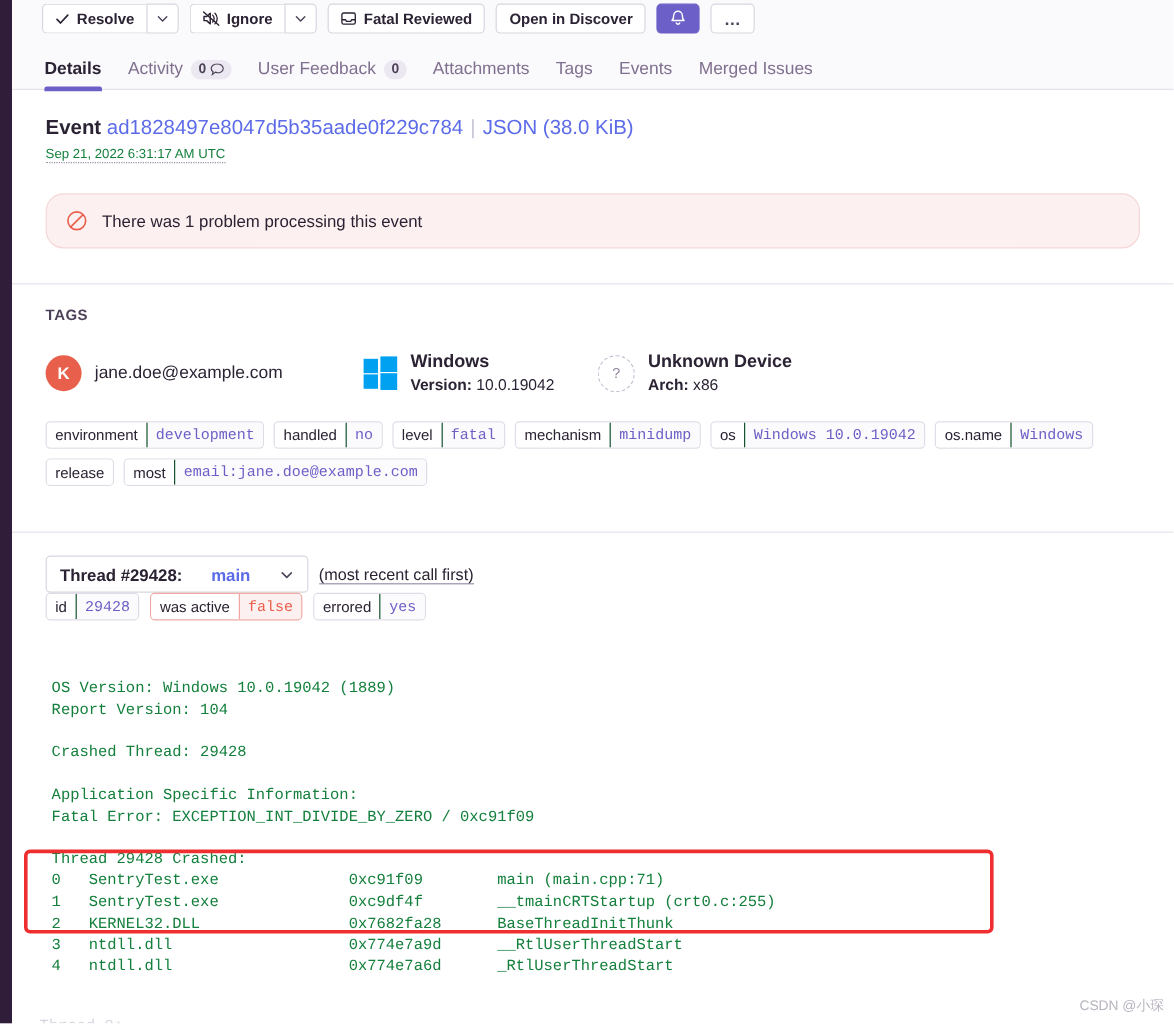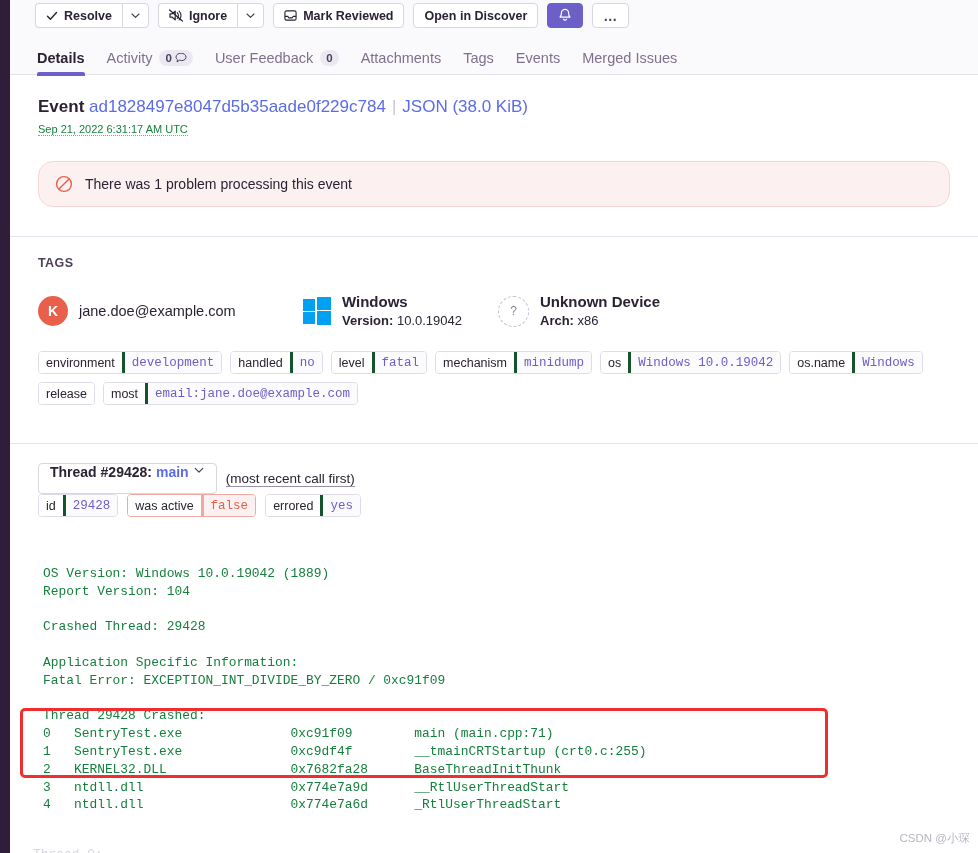--- a/index.html
+++ b/index.html
@@ -132,30 +132,30 @@
     height: 23px; overflow: hidden;
   }
   .kvpill .k {
     padding: 0 7px; display: flex; align-items: center;
     font-size: 12.5px; color: #2b2233; background: #fff;
   }
   .kvpill .v {
     padding: 0 7px; display: flex; align-items: center;
     font-size: 12.5px; color: #6c5fc7;
     font-family: "Liberation Mono", monospace;
-    border-left: 3px solid #14532d; background: #fbfafc;
+    border-left: 1px solid #14532d; background: #fbfafc;
     cursor: pointer;
   }
   .kvpill.single .k { cursor: pointer; }
 
   
   .thread-zone { position: absolute; left: 10px; top: 443px; right: 0; padding: 20px 28px 0 28px; }
   .thread-row { display: flex; align-items: center; gap: 9px; }
   .thread-select {
-    display: flex; gap: 4px;
+    display: flex; align-items: center; gap: 24px;
     border: 1px solid #d9d6e0; border-radius: 4px; background: #fff;
     height: 31px; padding: 0 11px; cursor: pointer;
   }
   .thread-select .lbl { font-size: 14px; font-weight: bold; color: #2b2233; }
   .thread-select .val { font-size: 14px; font-weight: bold; color: #5c6be8; }
   .most-recent {
     font-size: 13.5px; color: #2b2233;
     border-bottom: 1px solid #9a90a8; cursor: pointer;
   }
   .thread-pills { display: flex; gap: 9px; }
@@ -237,21 +237,21 @@
         </div>
       </div>
 
       <div class="btn">
         <span>
           <svg width="13" height="13" viewBox="0 0 14 14">
             <rect x="1" y="2" width="12" height="10" rx="1.6" fill="none" stroke="#2b2233" stroke-width="1.2"></rect>
             <path d="M1 8 h3.2 l0.9 1.5 h3.8 l0.9 -1.5 H13" fill="none" stroke="#2b2233" stroke-width="1.2" stroke-linejoin="round"></path>
           </svg>
         </span>
-        <span>Mark Reviewed</span>
+        <span>Fatal Reviewed</span>
       </div>
 
       <div class="btn">
         <span>Open in Discover</span>
       </div>
 
       <div class="btn primary-bell">
         <span>
           <svg width="14" height="15" viewBox="0 0 14 15">
             <path d="M7 1.3 a3.6 3.6 0 0 1 3.6 3.6 c0 2.6 0.9 3.6 1.4 4.2 H2 c0.5 -0.6 1.4 -1.6 1.4 -4.2 A3.6 3.6 0 0 1 7 1.3 z" fill="none" stroke="#ffffff" stroke-width="1.2" stroke-linejoin="round"></path>

